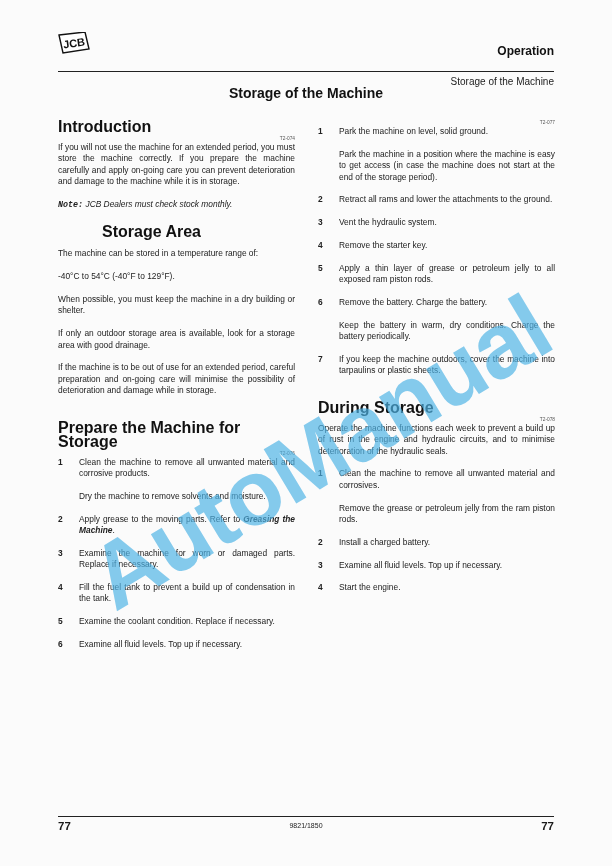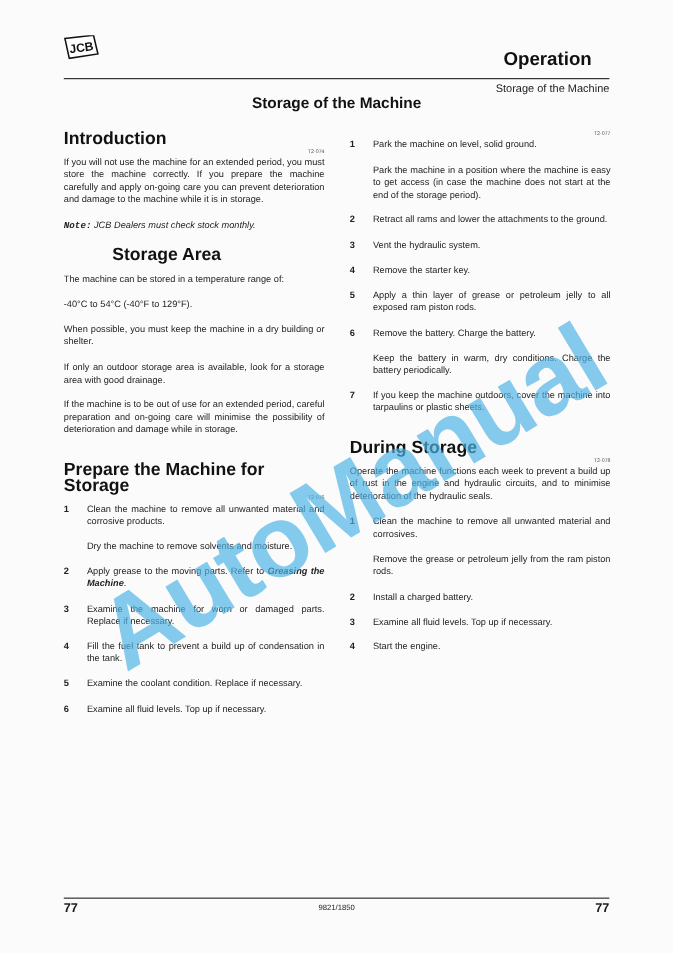--- a/index.html
+++ b/index.html
@@ -1,21 +1,21 @@
 <!DOCTYPE html>
 <html><head>
 <meta charset="utf-8">
 <style>
   html, body { margin: 0; padding: 0; }
   body {
     width: 612px; height: 866px; background: #fbfbfb; position: relative; overflow: hidden;
     font-family: "Liberation Sans", "DejaVu Sans", sans-serif; color: #1a1a1a;
   }
   .logo { position: absolute; left: 58px; top: 32px; width: 32px; height: 22px; }
-  .hdr-section { position: absolute; right: 74px; top: 44px; font-size: 17px; font-weight: bold; color: #111; }
+  .hdr-section { position: absolute; right: 58px; top: 44px; font-size: 12px; font-weight: bold; color: #111; }
   .hdr-rule { position: absolute; left: 58px; right: 58px; top: 71px; height: 1.3px; background: #222; }
   .hdr-sub { position: absolute; right: 58px; top: 76px; font-size: 10px; color: #222; }
   .page-title { position: absolute; left: 0; right: 0; top: 85px; text-align: center; font-size: 14px; font-weight: bold; color: #111; }
 
   .col { position: absolute; top: 120px; width: 237px; font-size: 8.4px; line-height: 11.4px; color: #222; }
   .col.left { left: 58px; }
   .col.right { left: 318px; }
   h2 { font-size: 16px; font-weight: bold; margin: 0 0 2px 0; line-height: 14px; color: #111; }
   .ref { text-align: right; font-size: 4.8px; line-height: 6px; color: #555; margin: 0; }
   p { margin: 0 0 11.4px 0; text-align: justify; }

